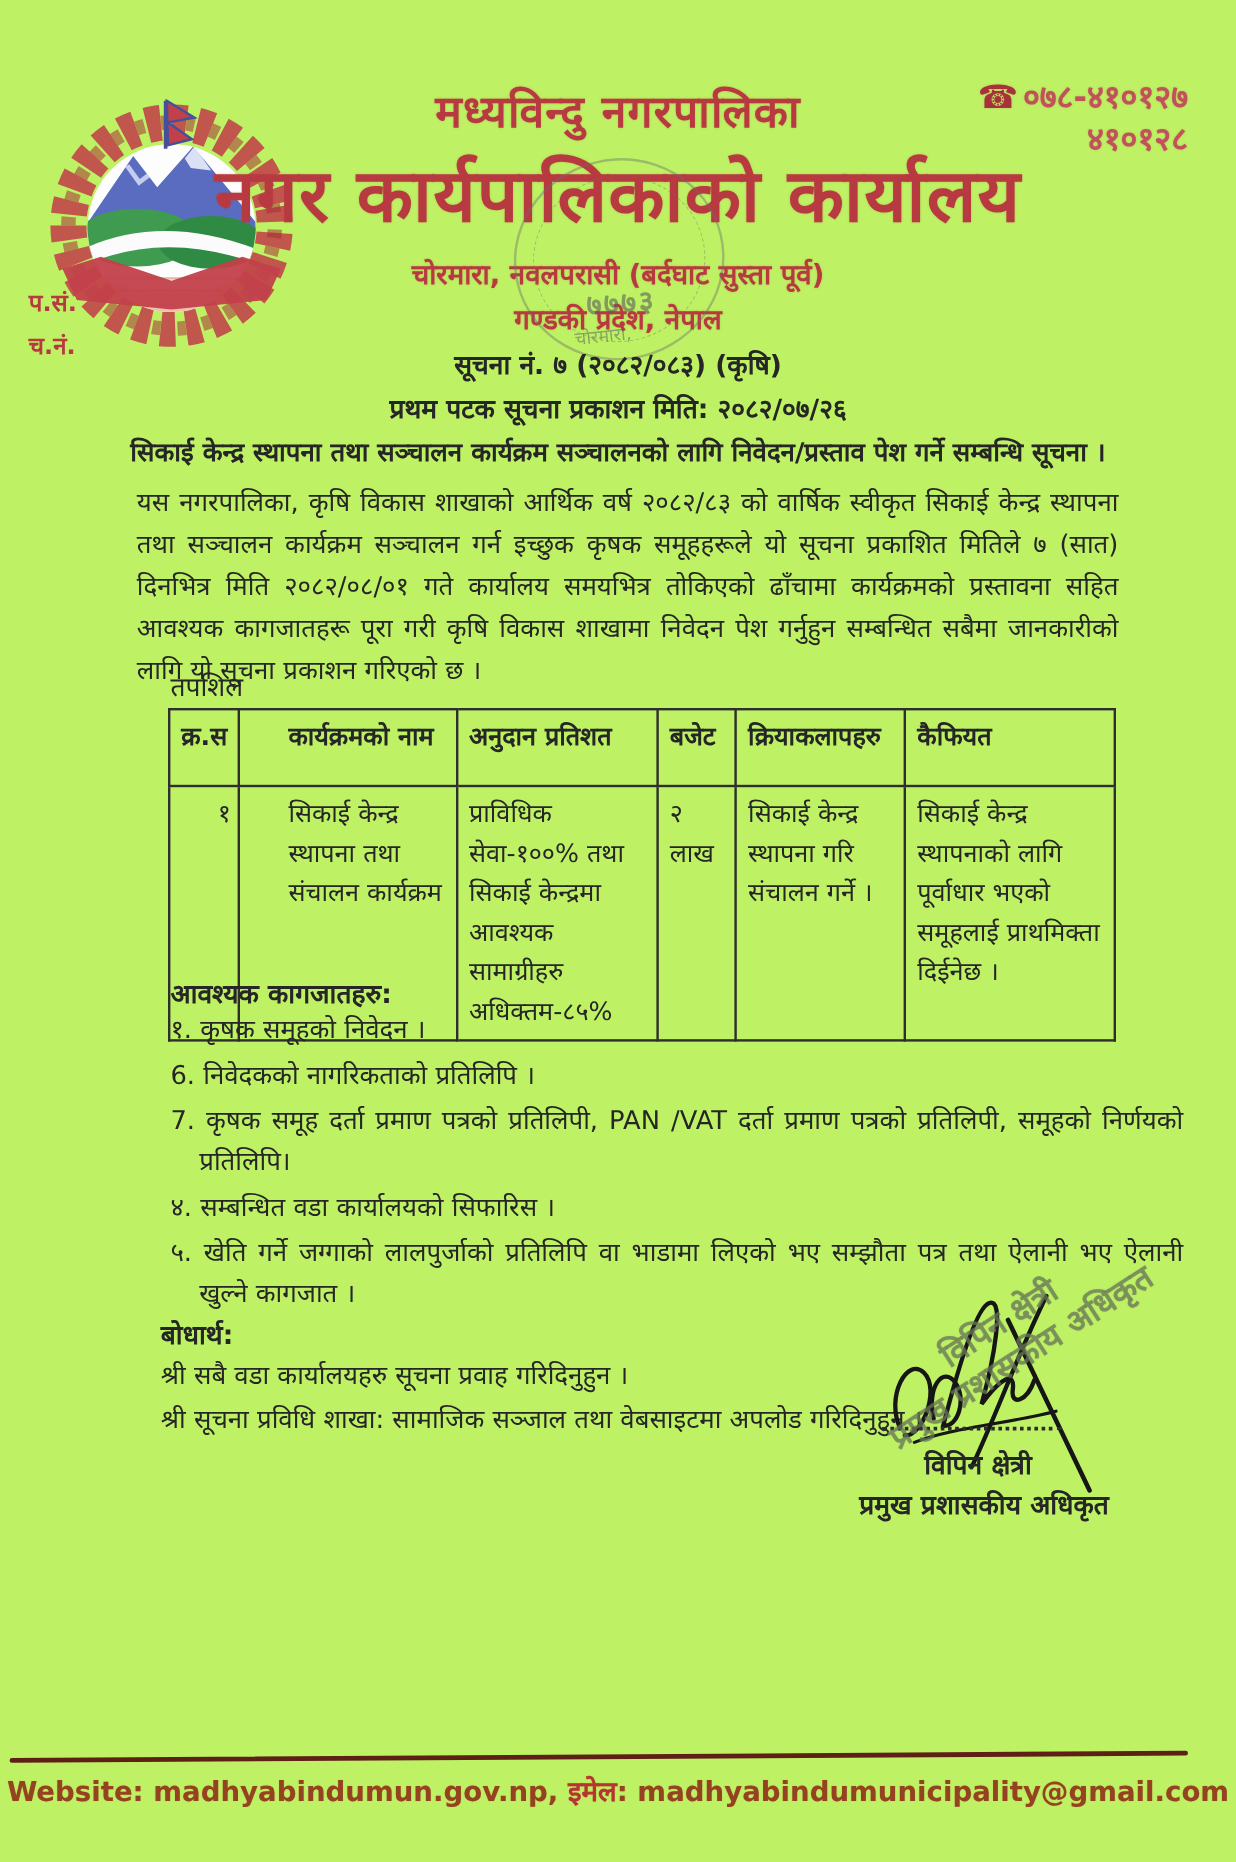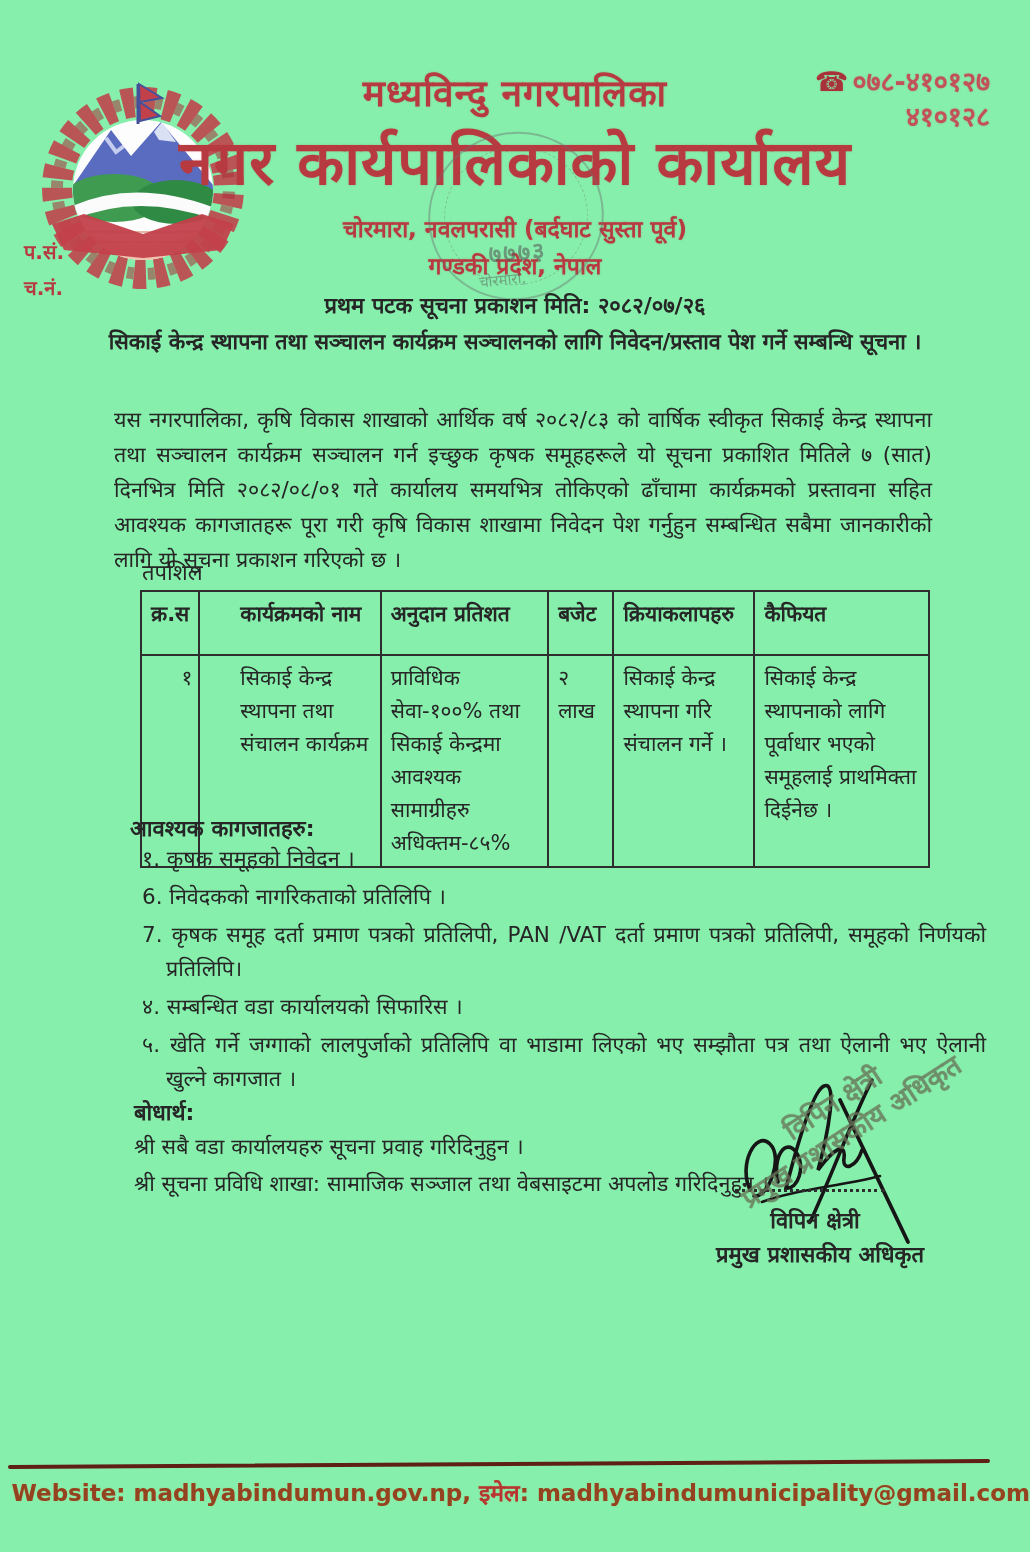--- a/index.html
+++ b/index.html
@@ -9,21 +9,21 @@
     --stamp-gray:rgba(105,110,105,.55);
     --sig-green:rgba(104,116,88,.82);
     --footer-brown:#93431f;
   }
   *{margin:0;padding:0;box-sizing:border-box;}
   html,body{background:#e8e8e8;}
   .page{
     position:relative;
     width:1030px;height:1552px;
     margin:0 auto;
-    background:#86efac;
+    background:#bef264;
     overflow:hidden;
     font-family:"DejaVu Sans","Liberation Sans",sans-serif;
     color:var(--ink);
   }
   
   .emblem{position:absolute;left:26px;top:72px;width:234px;height:238px;}
   .head-center{
     position:absolute;left:150px;top:66px;width:730px;
     text-align:center;color:var(--red);
     text-shadow:0 0 2px rgba(190,60,70,.30);
@@ -82,21 +82,21 @@
   }
   .notice-table th{height:64px;font-weight:600;}
   .notice-table .c0{width:44px;}
   .notice-table .c1{width:186px;padding-left:40px;}
   .notice-table .c2{width:170px;}
   .notice-table .c3{width:66px;}
   .notice-table .c4{width:142px;}
   .notice-table .c5{width:182px;}
   .notice-table td.num{text-align:right;padding-right:6px;}
   
-  .docs-head{position:absolute;left:130px;top:812px;font-size:22px;font-weight:600;}
+  .docs-head{position:absolute;left:142px;top:812px;font-size:22px;font-weight:600;}
   .docs-list{position:absolute;left:142px;top:842px;width:844px;list-style:none;}
   .docs-list li{
     font-size:21.5px;line-height:34px;margin-bottom:4px;
     text-align:justify;padding-left:24px;text-indent:-24px;
   }
   
   .cc-head{position:absolute;left:134px;top:1096px;font-size:22px;font-weight:600;}
   .cc-list{position:absolute;left:134px;top:1128px;width:640px;list-style:none;}
   .cc-list li{font-size:21.5px;line-height:37px;}
   
@@ -113,21 +113,21 @@
     color:var(--sig-green);text-align:center;font-weight:bold;
     font-size:27px;line-height:34px;opacity:.85;
     text-shadow:0 0 1px rgba(104,116,88,.5);
   }
   
   .footer-line{
     position:absolute;left:8px;top:1462px;width:982px;height:4px;
     background:#5e1f16;transform:rotate(-.35deg);border-radius:2px;
   }
   .footer-text{
-    position:absolute;left:0;top:1476px;width:1030px;text-align:right;
+    position:absolute;left:0;top:1476px;width:1030px;text-align:center;
     font-size:23px;font-weight:bold;color:var(--footer-brown);
     text-shadow:0 0 1px rgba(217,138,74,.6);
   }
   .footer-text .email-label{color:#b53530;}
 </style>
 </head>
 <body>
 
 <div class="page">
 
@@ -181,20 +181,21 @@
 
   <div class="refnos ps">प.सं.</div>
   <div class="refnos cn">च.नं.</div>
 
   <div class="round-stamp">
     <div class="stamp-num">७७७३</div>
     <div class="stamp-town">चोरमारा,</div>
   </div>
 
   <div class="notice-block">
+    <div class="notice-num">सूचना नं. ७ (२०८२/०८३) (कृषि)</div>
     <div class="notice-pub">प्रथम पटक सूचना प्रकाशन मिति: २०८२/०७/२६</div>
     <div class="notice-subject">सिकाई केन्द्र स्थापना तथा सञ्चालन कार्यक्रम सञ्चालनको लागि निवेदन/प्रस्ताव पेश गर्ने सम्बन्धि सूचना ।</div>
   </div>
 
   <div class="body-para">यस नगरपालिका, कृषि विकास शाखाको आर्थिक वर्ष २०८२/८३ को वार्षिक स्वीकृत सिकाई केन्द्र स्थापना तथा सञ्चालन कार्यक्रम सञ्चालन गर्न इच्छुक कृषक समूहहरूले यो सूचना प्रकाशित मितिले ७ (सात) दिनभित्र मिति २०८२/०८/०१ गते कार्यालय समयभित्र तोकिएको ढाँचामा कार्यक्रमको प्रस्तावना सहित आवश्यक कागजातहरू पूरा गरी कृषि विकास शाखामा निवेदन पेश गर्नुहुन सम्बन्धित सबैमा जानकारीको लागि यो सूचना प्रकाशन गरिएको छ ।</div>
 
   <div class="tapasil">तपशिल</div>
 
   <table class="notice-table">
     <thead>

